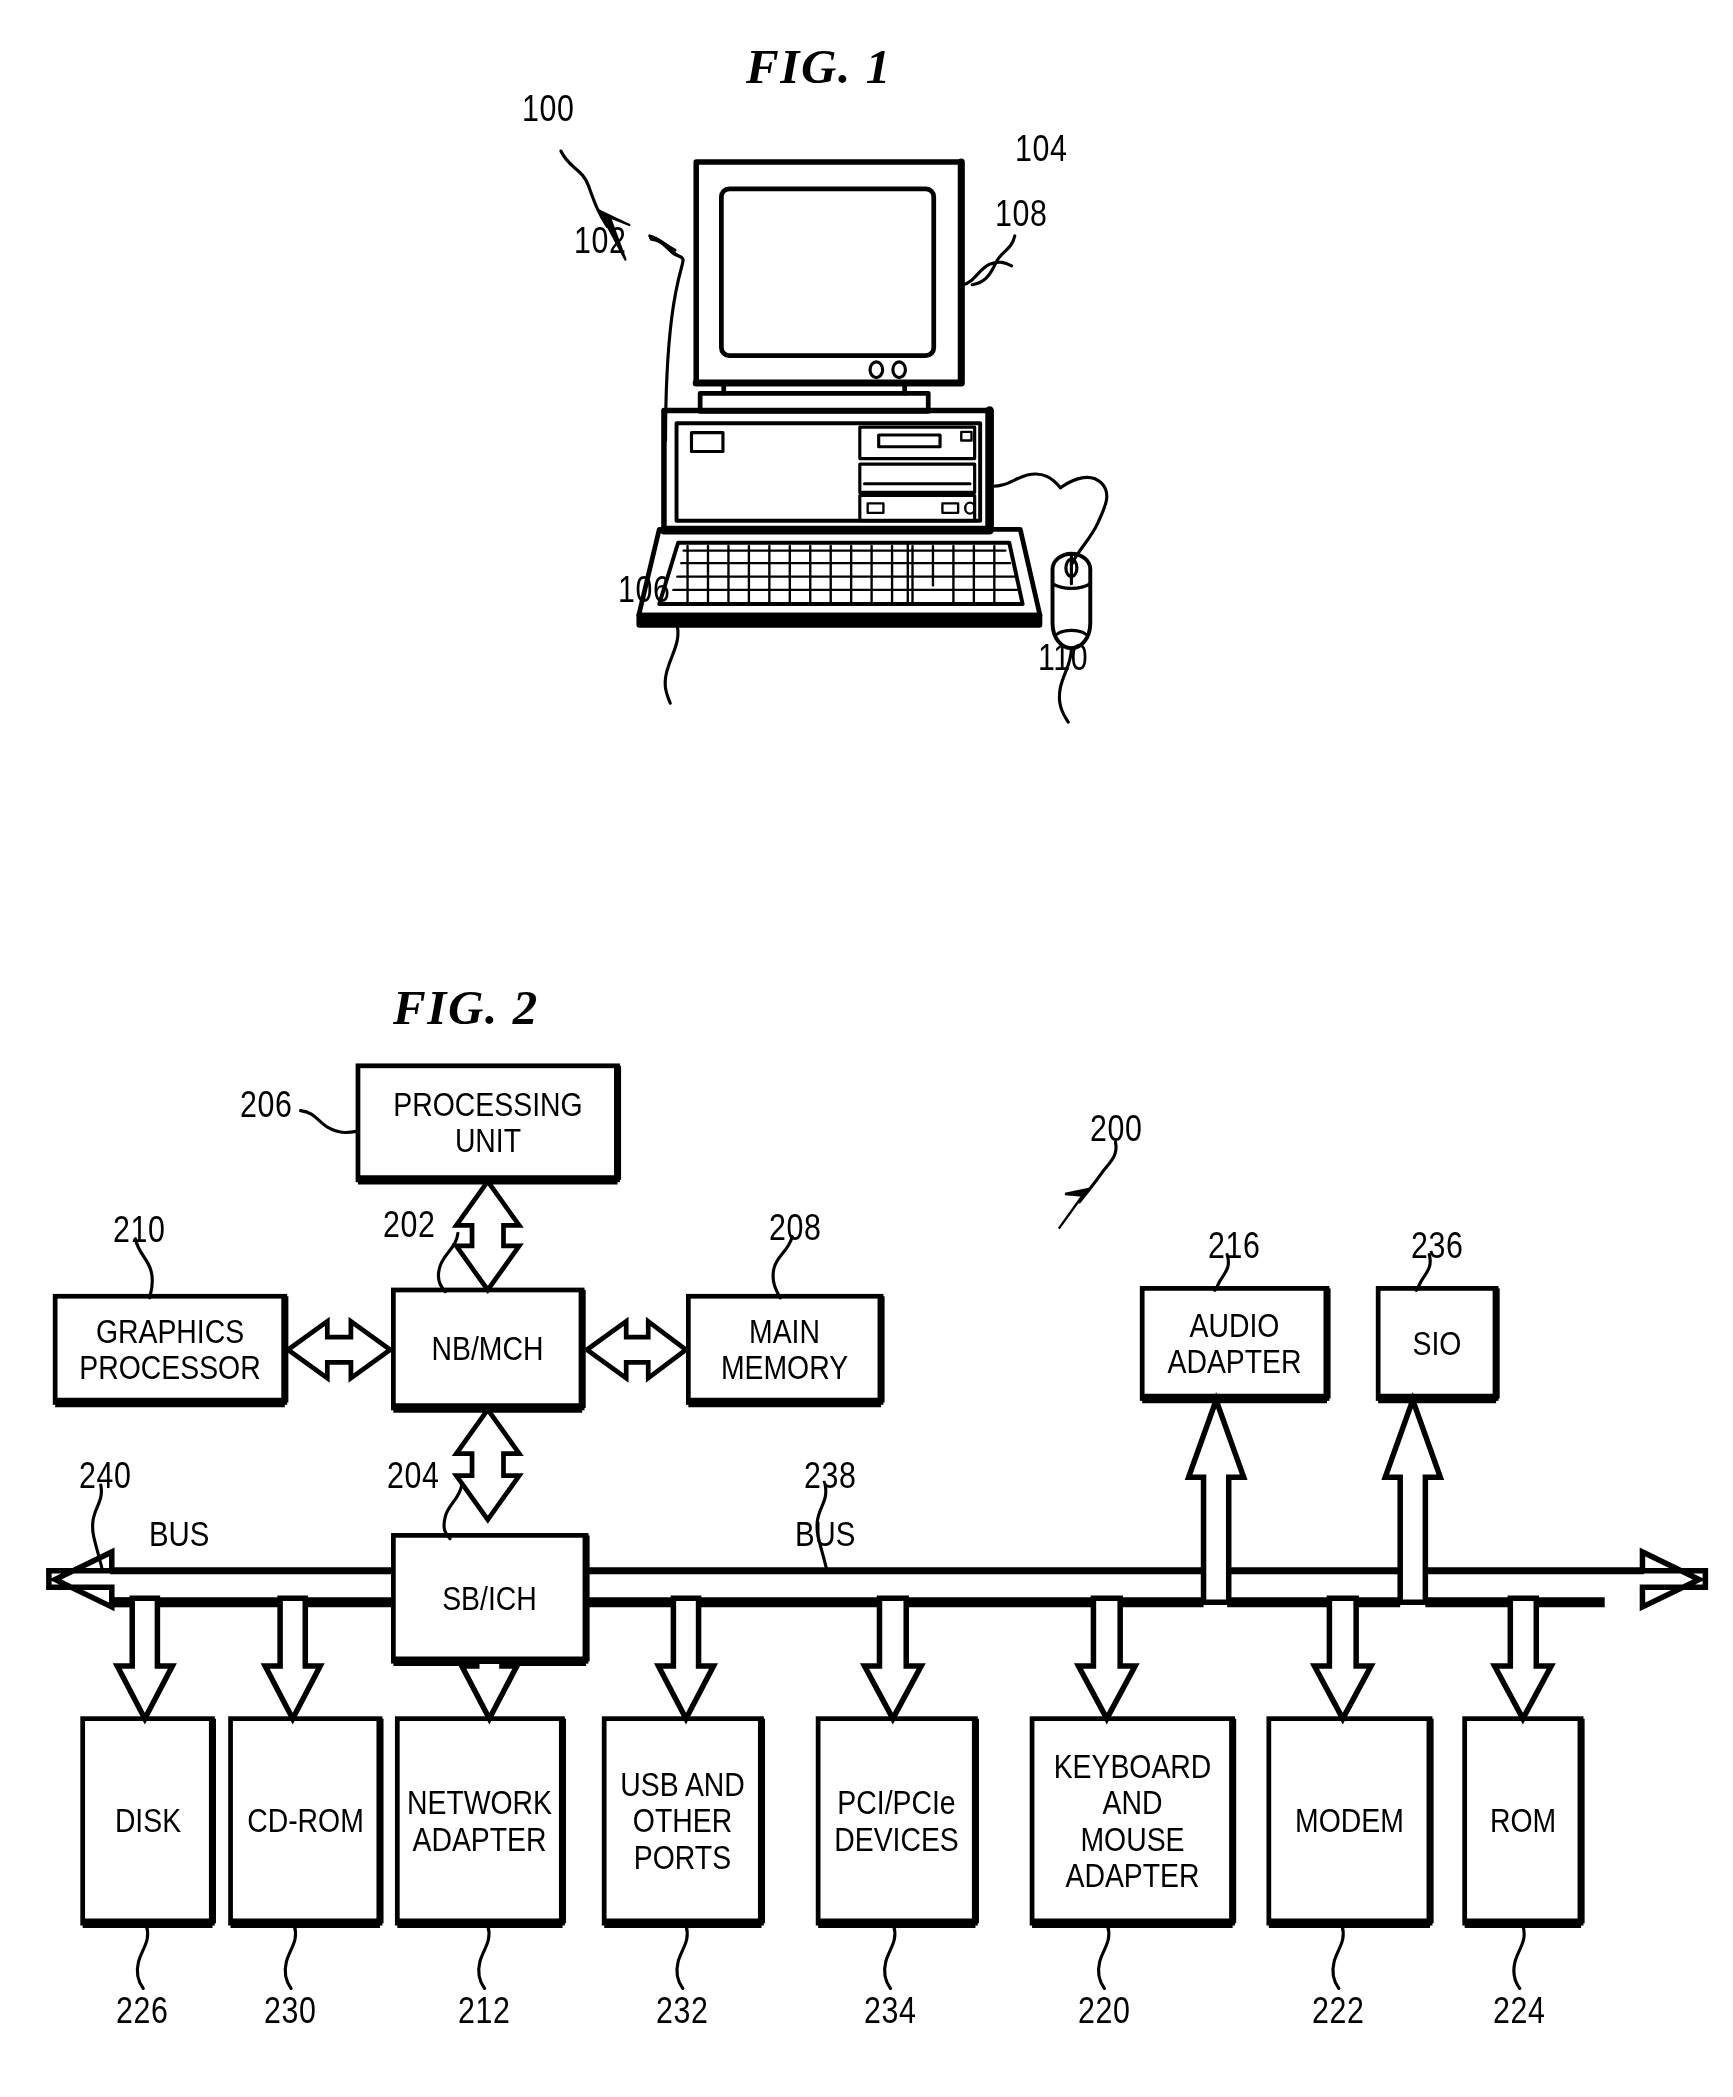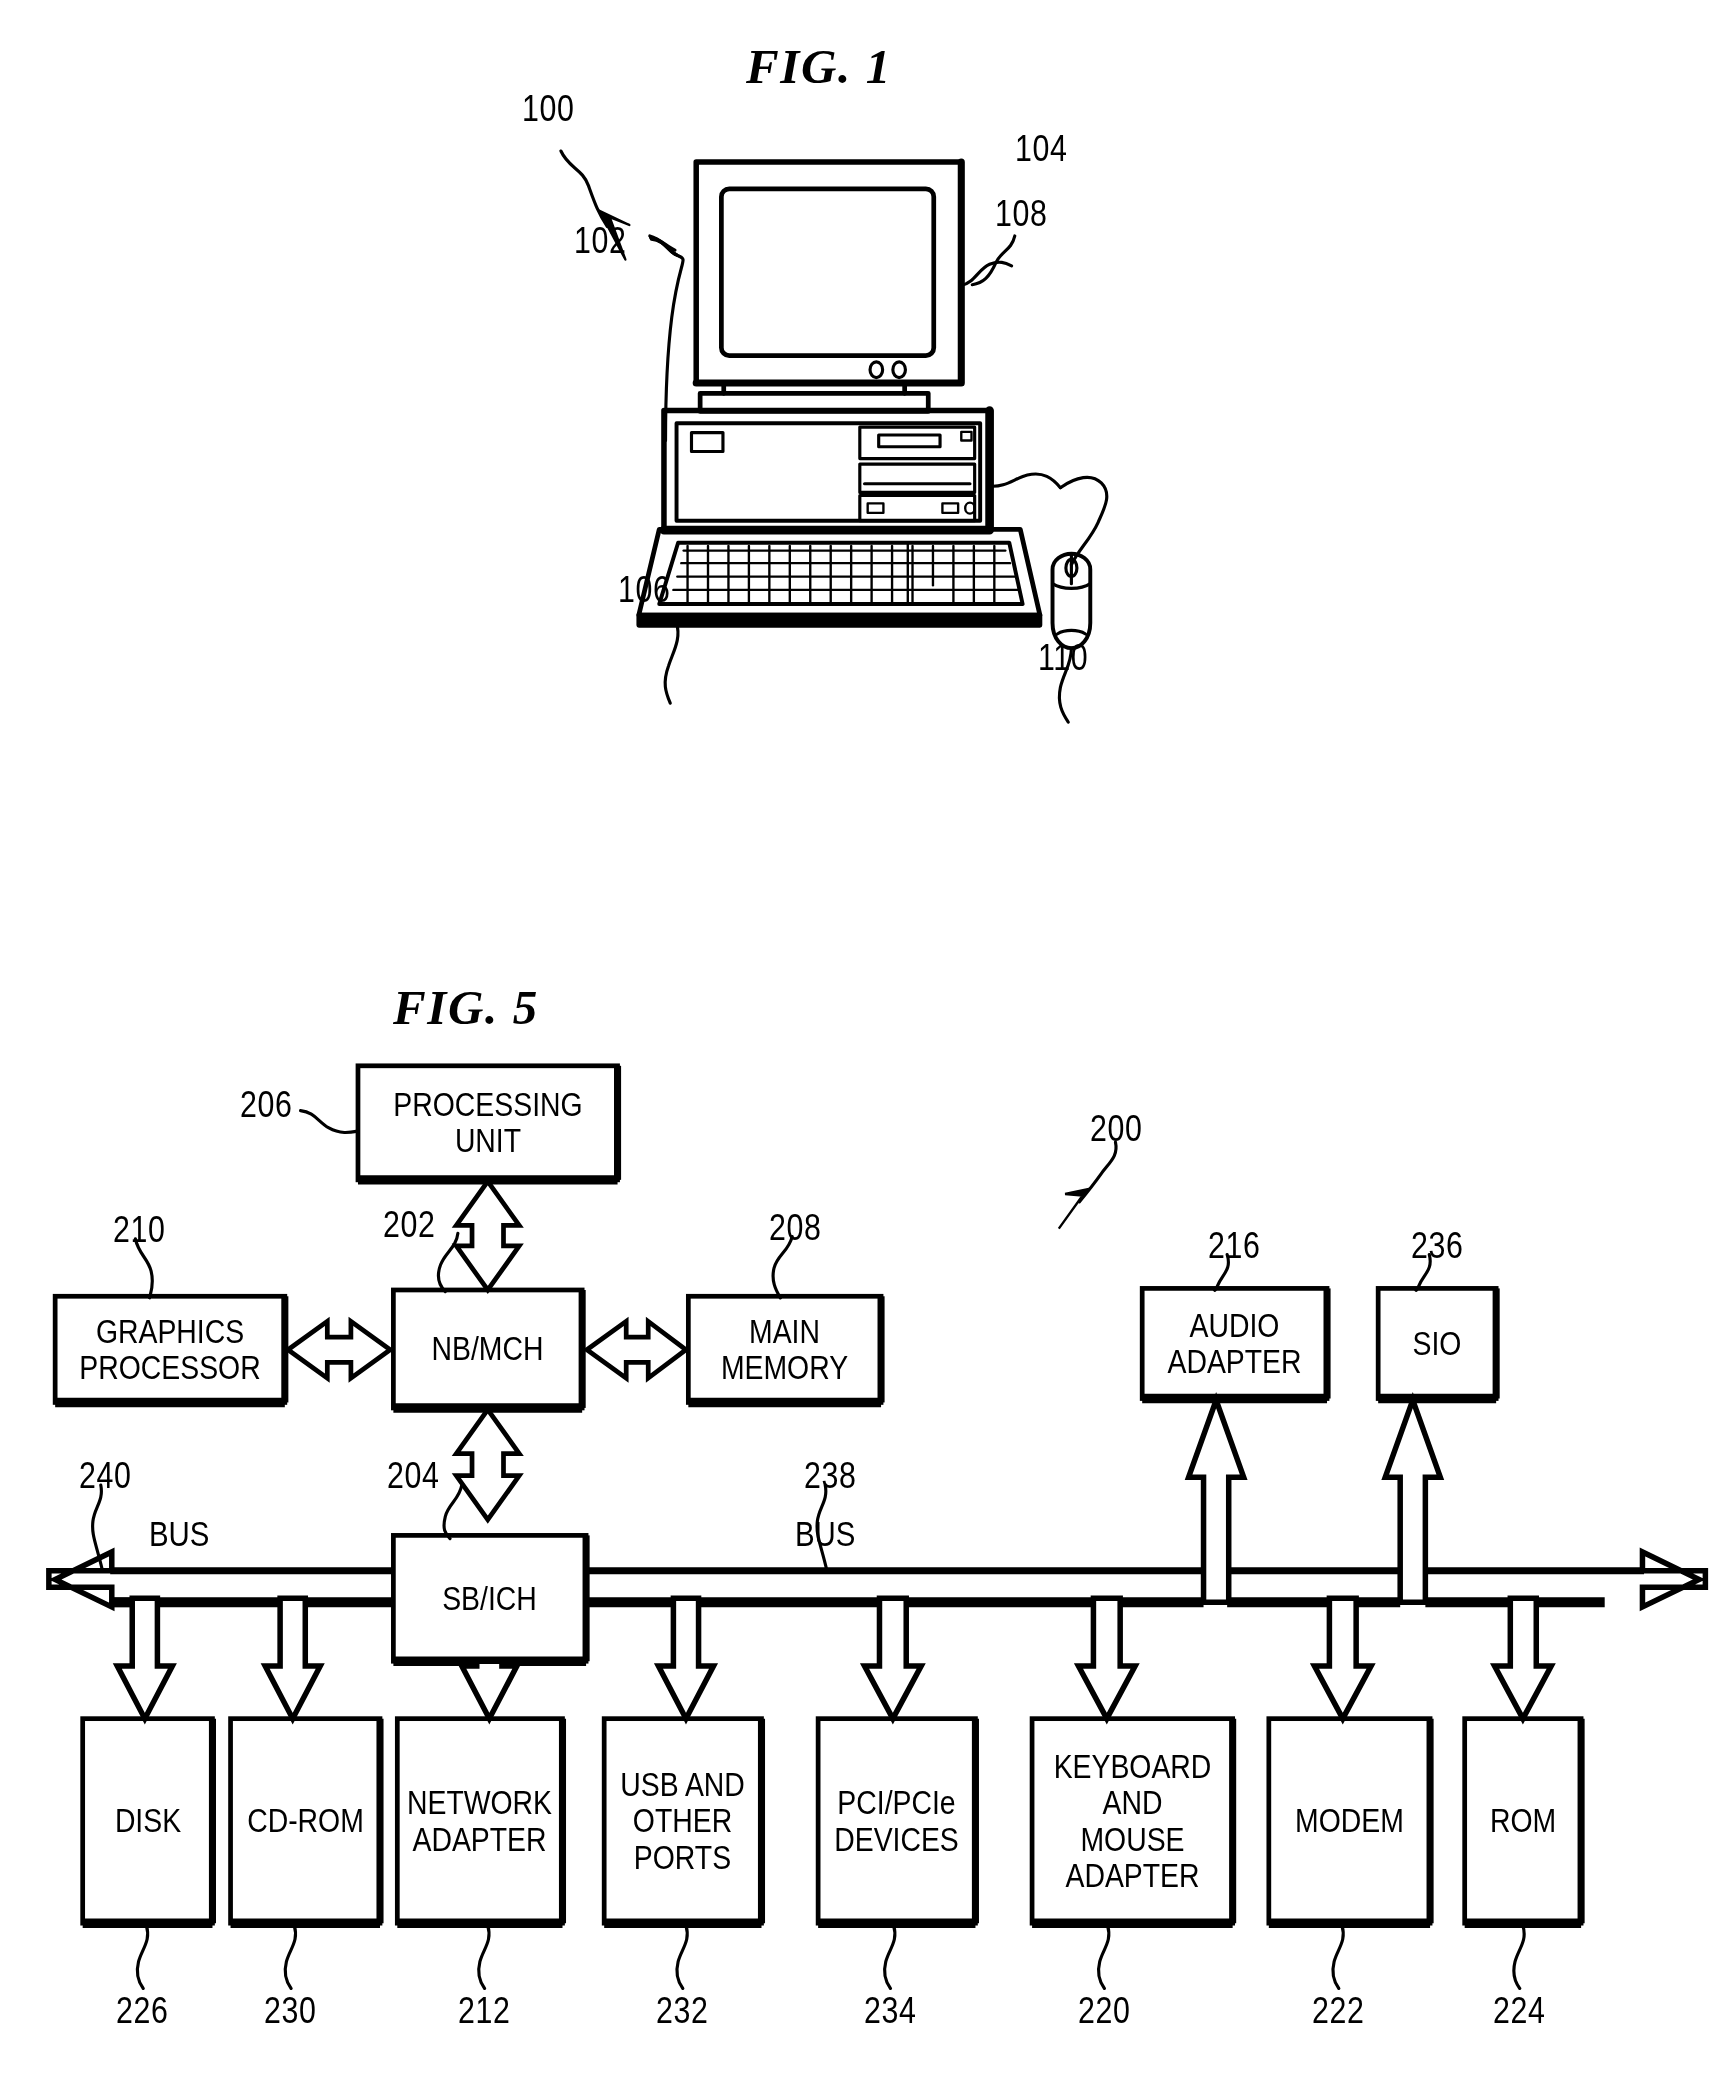--- a/index.html
+++ b/index.html
@@ -179,21 +179,21 @@
 
       <path d="M 1362,704 L 1362,742" stroke-width="4"></path>
       <path d="M 1338,742 C 1350,750 1374,750 1386,742" stroke-width="4"></path>
       <ellipse cx="1362" cy="722" rx="7" ry="11" stroke-width="4"></ellipse>
       <path d="M 1344,806 C 1354,800 1370,800 1380,806" stroke-width="4"></path>
 
       <path d="M 1362,824 C 1362,844 1352,856 1348,874 C 1344,894 1350,906 1358,918" stroke-width="4"></path>
     </g>
   </svg>
 
-  <div class="fig-title" style="left:393px; top:979px;">FIG. 5</div>
+  <div class="fig-title" style="left:393px; top:979px;">FIG. 2</div>
 
   <svg class="layer" viewBox="0 0 2203 2666">
     <g fill="#fff" stroke="#000" stroke-width="6">
 
       <rect x="455" y="1355" width="330" height="145"></rect>
       <path d="M 455,1500 L 785,1500" stroke-width="12" fill="none"></path>
       <path d="M 785,1355 L 785,1500" stroke-width="9" fill="none"></path>
 
       <rect x="70" y="1648" width="292" height="135"></rect>
       <path d="M 70,1783 L 362,1783" stroke-width="12" fill="none"></path>

